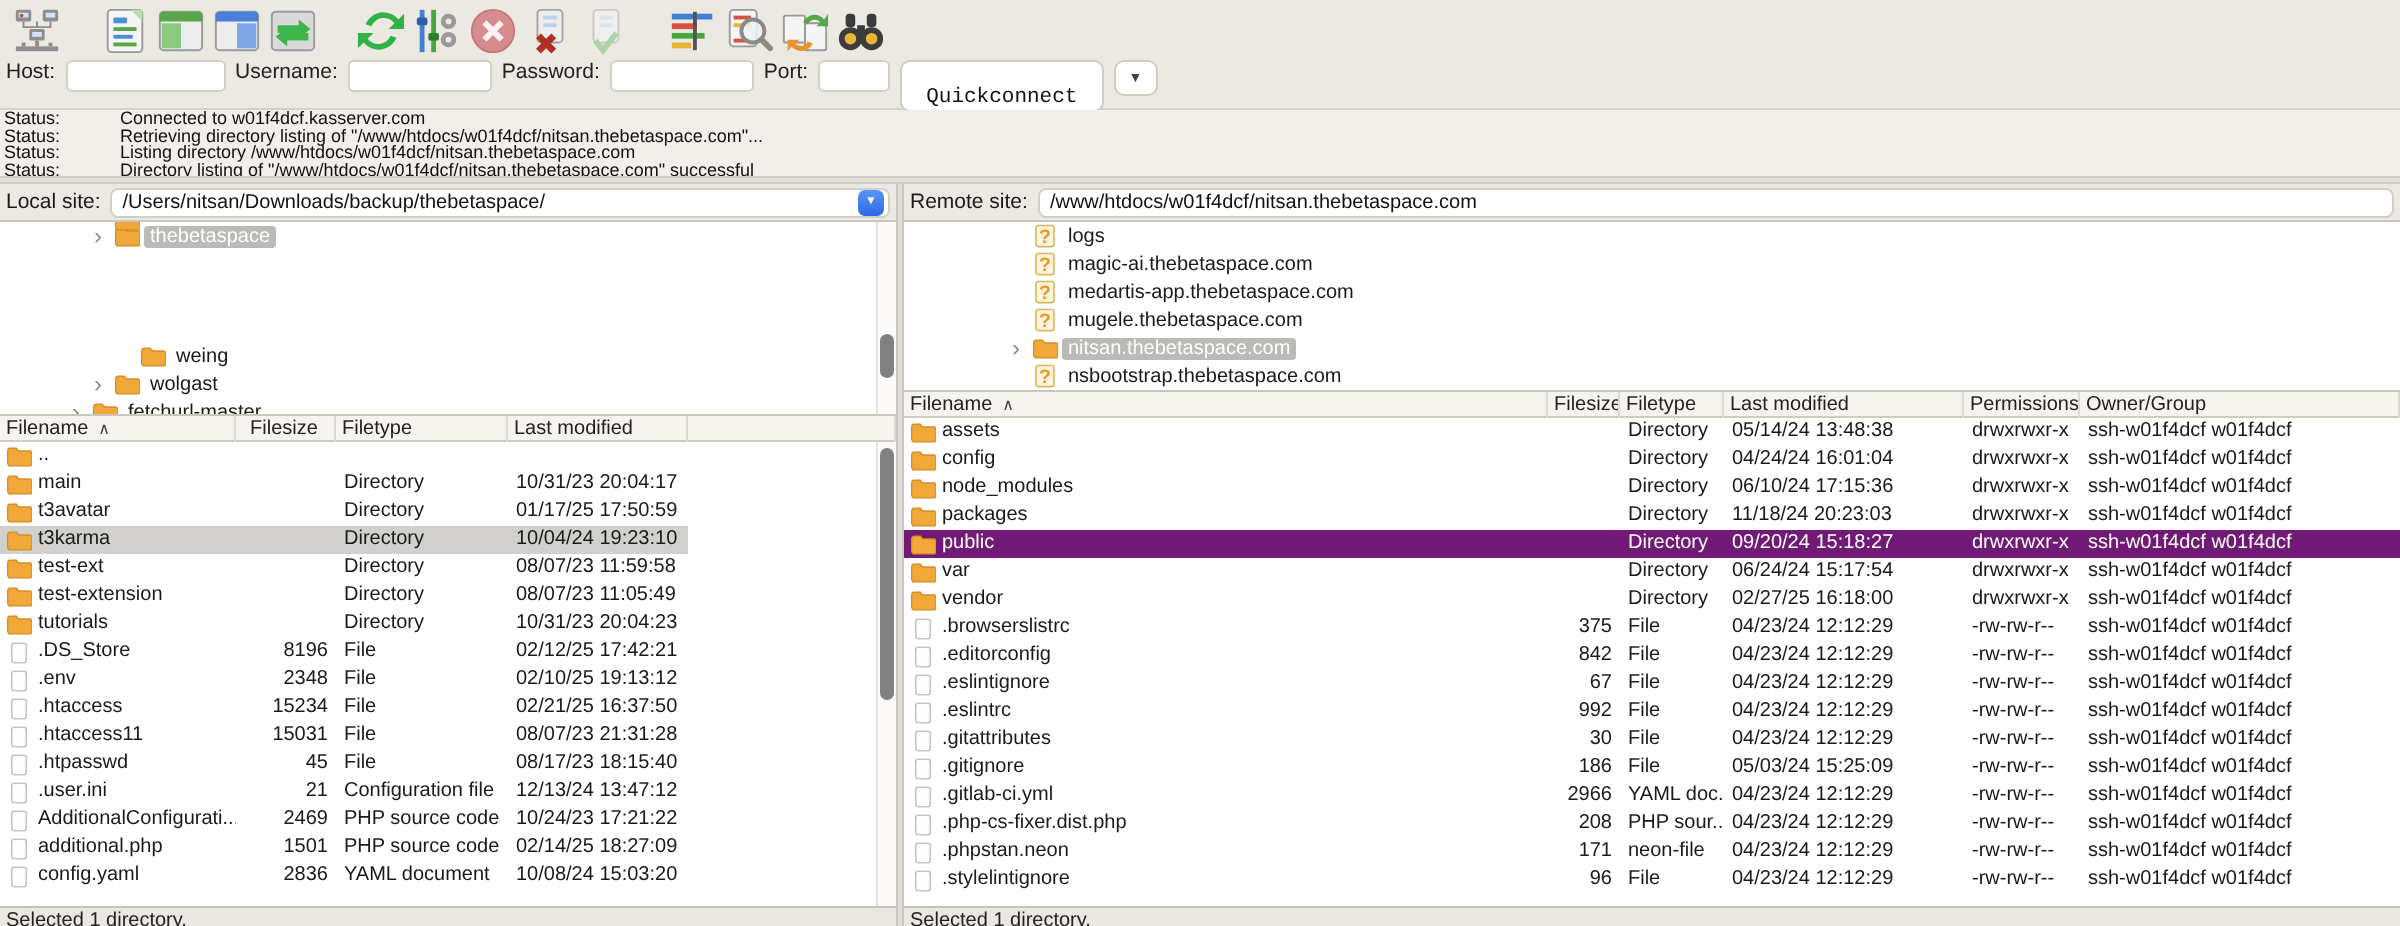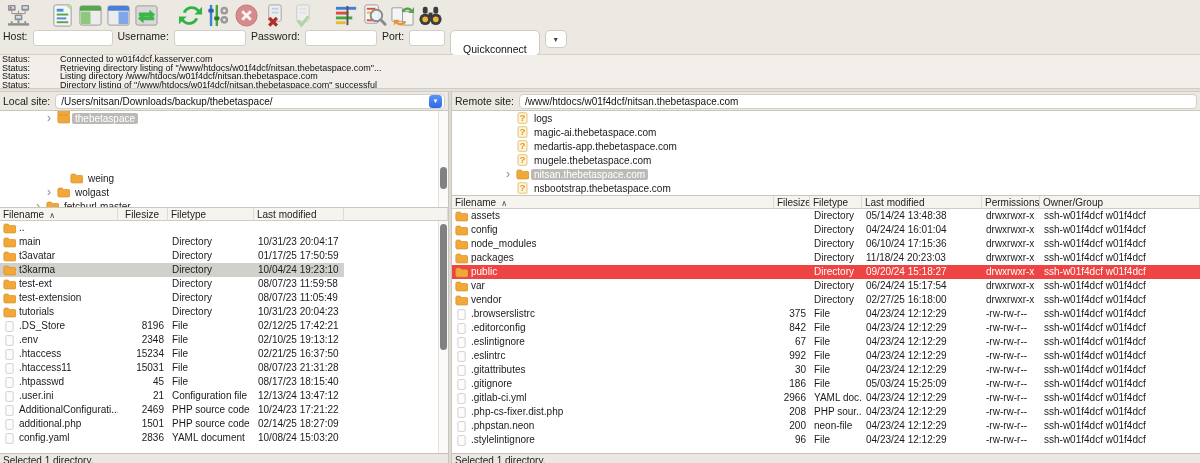--- a/index.html
+++ b/index.html
@@ -19,21 +19,21 @@
   
   .qc-row { position:absolute; top:30px; left:0; right:0; height:25px;
     display:flex; align-items:flex-start; gap:5px; padding-left:3px;
     border-bottom:1px solid #d4d0ca; }
   .qc-row label { font-size:10.5px; color:#222; }
   .qc-input { height:16px; border:1px solid #d2cec8; border-radius:3px;
     background:#fff; font-size:10px; padding:0 3px; outline:none;
     font-family:"Liberation Sans",sans-serif; }
   .qc-btn { height:18px; border:1px solid #cfcbc5; border-radius:5px;
     background:#fff; font-size:10.5px; padding:12px 12px; color:#111;
-    font-family:Liberation Sans, sans-serif; }
+    font-family:Liberation Mono, monospace; }
   .qc-drop { height:18px; width:22px; border:1px solid #cfcbc5; border-radius:5px;
     background:#fff; font-size:7px; color:#444; }
   
   .status-area { position:absolute; top:55px; left:0; right:0; height:33px;
     background:#f2eee9; display:flex; flex-direction:column; justify-content:space-evenly;
     padding-left:2px; }
   .status-line { display:flex; font-size:9px; line-height:8.5px; white-space:nowrap; }
   .status-label { width:33px; flex:0 0 auto; color:#111; }
   .status-msg { color:#111;padding-left:25px; }
   .h-splitter { position:absolute; top:88px; left:0; right:0; height:4px;
@@ -81,21 +81,21 @@
   .rows-remote { height:244px; }
   .row { display:grid; height:14px; align-items:center; }
   .local-grid { grid-template-columns:118px 50px 86px 90px 1fr; }
   .remote-grid { grid-template-columns:322px 36px 52px 120px 58px auto; }
   .local-list .row { width:344px; grid-template-columns:118px 50px 86px 90px; }
   .cell { white-space:nowrap; overflow:hidden; line-height:14px; }
   .cell.name { display:flex; align-items:center; gap:3px; padding-left:3px; }
   .cell.size { text-align:right; padding-right:4px; }
   .cell.type, .cell.mod, .cell.perm, .cell.owner { padding-left:4px; }
   .row.sel-gray { background:#d2d0cc; }
-  .row.sel-blue { background:#ef4444; color:#fff; }
+  .row.sel-blue { background:#701a75; color:#fff; }
   .footer-bar { flex:0 0 auto; height:14px; background:#ebe7e1;
     border-top:1px solid #c6c2bc; padding:1px 0 0 3px; font-size:10px; color:#222;
     white-space:nowrap; }
   .ficon { display:flex; align-items:center; flex:0 0 auto; }
 </style>
 </head>
 <body>
 
 <div class="toolbar">
   <div class="tb-icon">
@@ -873,21 +873,21 @@
       </div>
       <div class="row remote-grid">
         <div class="cell name">
           <span class="ficon">
             <svg width="13" height="11" viewBox="0 0 16 13">
               <rect x="3.5" y="0.5" width="9" height="12" rx="1.5" fill="#fdfdfd" stroke="#c8c5c0"></rect>
             </svg>
           </span>
           <span>.phpstan.neon</span>
         </div>
-        <div class="cell size">200</div>
+        <div class="cell size">171</div>
         <div class="cell type">neon-file</div>
         <div class="cell mod">04/23/24 12:12:29</div>
         <div class="cell perm">-rw-rw-r--</div>
         <div class="cell owner">ssh-w01f4dcf w01f4dcf</div>
       </div>
       <div class="row remote-grid">
         <div class="cell name">
           <span class="ficon">
             <svg width="13" height="11" viewBox="0 0 16 13">
               <rect x="3.5" y="0.5" width="9" height="12" rx="1.5" fill="#fdfdfd" stroke="#c8c5c0"></rect>

